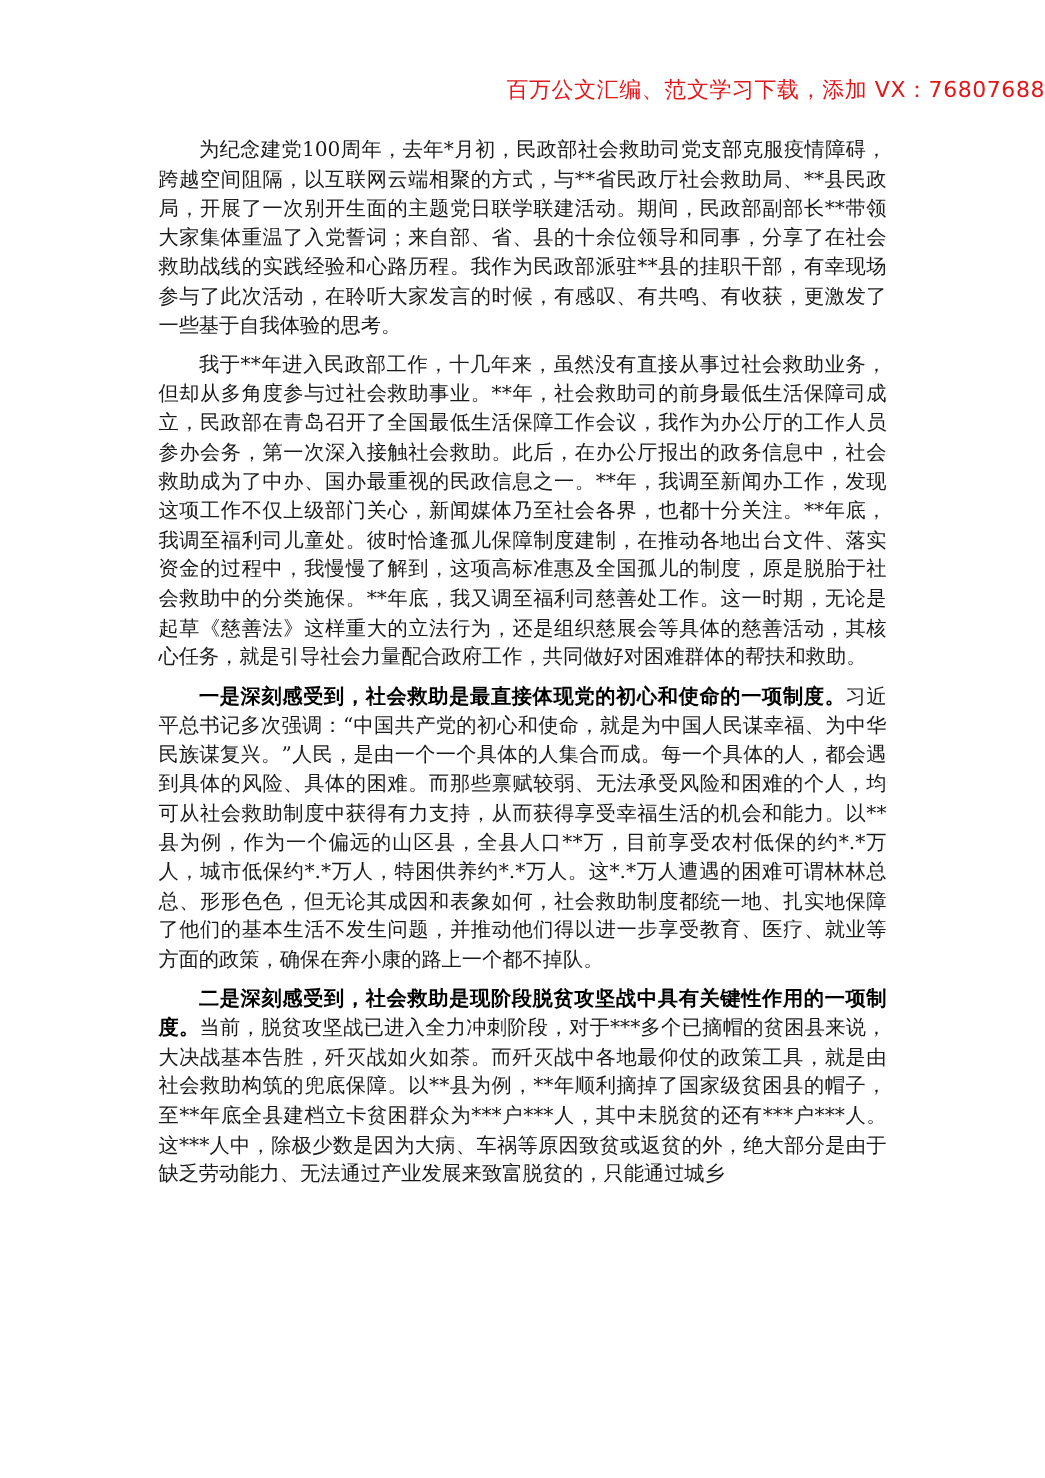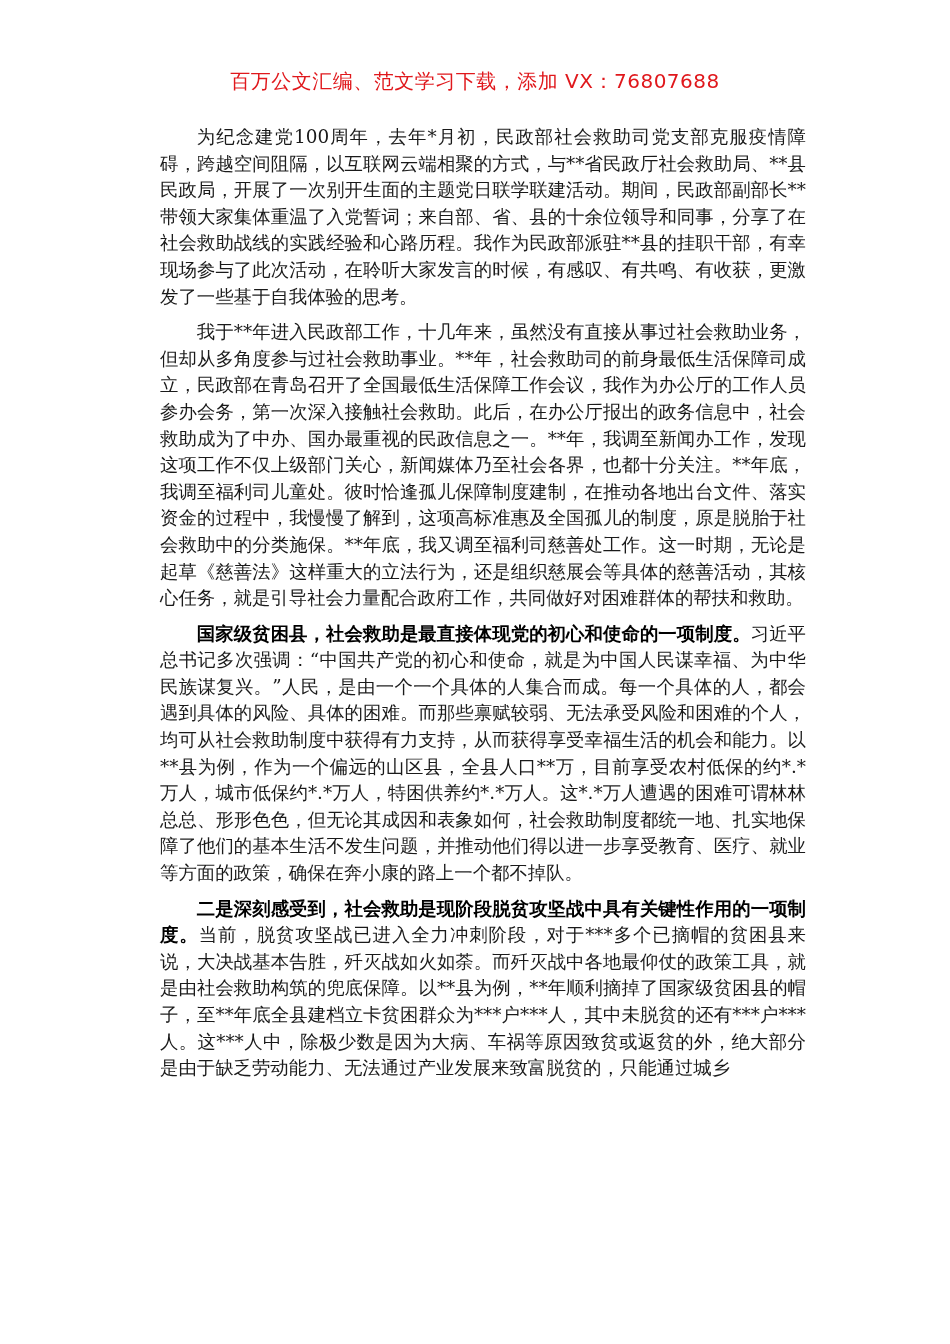--- a/index.html
+++ b/index.html
@@ -1,44 +1,44 @@
 <!DOCTYPE html>
 <html><head>
 <meta charset="utf-8">
 <style>
   html, body { margin: 0; padding: 0; background: #ffffff; }
   body { width: 950px; height: 1344px; position: relative; overflow: hidden; }
   .page { position: absolute; left: 0; top: 0; width: 950px; height: 1344px; background: #fff; }
   .header {
-    position: absolute; left: 0; top: 66px; width: 950px; text-align: center;
+    position: absolute; left: 0; top: 66px; width: 950px; text-align: right;
     font-family: "DejaVu Sans", "Liberation Sans", sans-serif;
     font-size: 20px; color: #e0181c; letter-spacing: 0.5px; line-height: 30px;
   }
   .body {
     position: absolute; left: 144px; top: 124px; width: 662px;
     font-family: "DejaVu Serif", "Liberation Serif", serif;
     font-size: 18.4px; line-height: 26.6px; color: #1a1a1a;
     text-align: justify; text-justify: inter-character;
   }
-  .para { margin: 0 0 9px 16px; text-indent: 2em; }
+  .para { margin: 0 0 9px 0; text-indent: 2em; }
   .para b { font-weight: bold; color: #000; }
 </style>
 </head>
 <body>
 
 <div class="page">
   <div class="header">百万公文汇编、范文学习下载，添加 VX：76807688</div>
 
   <div class="body">
     <p class="para">
       <span>为纪念建党100周年，去年*月初，民政部社会救助司党支部克服疫情障碍，跨越空间阻隔，以互联网云端相聚的方式，与**省民政厅社会救助局、**县民政局，开展了一次别开生面的主题党日联学联建活动。期间，民政部副部长**带领大家集体重温了入党誓词；来自部、省、县的十余位领导和同事，分享了在社会救助战线的实践经验和心路历程。我作为民政部派驻**县的挂职干部，有幸现场参与了此次活动，在聆听大家发言的时候，有感叹、有共鸣、有收获，更激发了一些基于自我体验的思考。</span>
     </p>
     <p class="para">
       <span>我于**年进入民政部工作，十几年来，虽然没有直接从事过社会救助业务，但却从多角度参与过社会救助事业。**年，社会救助司的前身最低生活保障司成立，民政部在青岛召开了全国最低生活保障工作会议，我作为办公厅的工作人员参办会务，第一次深入接触社会救助。此后，在办公厅报出的政务信息中，社会救助成为了中办、国办最重视的民政信息之一。**年，我调至新闻办工作，发现这项工作不仅上级部门关心，新闻媒体乃至社会各界，也都十分关注。**年底，我调至福利司儿童处。彼时恰逢孤儿保障制度建制，在推动各地出台文件、落实资金的过程中，我慢慢了解到，这项高标准惠及全国孤儿的制度，原是脱胎于社会救助中的分类施保。**年底，我又调至福利司慈善处工作。这一时期，无论是起草《慈善法》这样重大的立法行为，还是组织慈展会等具体的慈善活动，其核心任务，就是引导社会力量配合政府工作，共同做好对困难群体的帮扶和救助。</span>
     </p>
     <p class="para">
-      <b>国家级贫困县，社会救助是最直接体现党的初心和使命的一项制度。</b><span>习近平总书记多次强调：“中国共产党的初心和使命，就是为中国人民谋幸福、为中华民族谋复兴。”人民，是由一个一个具体的人集合而成。每一个具体的人，都会遇到具体的风险、具体的困难。而那些禀赋较弱、无法承受风险和困难的个人，均可从社会救助制度中获得有力支持，从而获得享受幸福生活的机会和能力。以**县为例，作为一个偏远的山区县，全县人口**万，目前享受农村低保的约*.*万人，城市低保约*.*万人，特困供养约*.*万人。这*.*万人遭遇的困难可谓林林总总、形形色色，但无论其成因和表象如何，社会救助制度都统一地、扎实地保障了他们的基本生活不发生问题，并推动他们得以进一步享受教育、医疗、就业等方面的政策，确保在奔小康的路上一个都不掉队。</span>
+      <b>一是深刻感受到，社会救助是最直接体现党的初心和使命的一项制度。</b><span>习近平总书记多次强调：“中国共产党的初心和使命，就是为中国人民谋幸福、为中华民族谋复兴。”人民，是由一个一个具体的人集合而成。每一个具体的人，都会遇到具体的风险、具体的困难。而那些禀赋较弱、无法承受风险和困难的个人，均可从社会救助制度中获得有力支持，从而获得享受幸福生活的机会和能力。以**县为例，作为一个偏远的山区县，全县人口**万，目前享受农村低保的约*.*万人，城市低保约*.*万人，特困供养约*.*万人。这*.*万人遭遇的困难可谓林林总总、形形色色，但无论其成因和表象如何，社会救助制度都统一地、扎实地保障了他们的基本生活不发生问题，并推动他们得以进一步享受教育、医疗、就业等方面的政策，确保在奔小康的路上一个都不掉队。</span>
     </p>
     <p class="para">
       <b>二是深刻感受到，社会救助是现阶段脱贫攻坚战中具有关键性作用的一项制度。</b><span>当前，脱贫攻坚战已进入全力冲刺阶段，对于***多个已摘帽的贫困县来说，大决战基本告胜，歼灭战如火如荼。而歼灭战中各地最仰仗的政策工具，就是由社会救助构筑的兜底保障。以**县为例，**年顺利摘掉了国家级贫困县的帽子，至**年底全县建档立卡贫困群众为***户***人，其中未脱贫的还有***户***人。这***人中，除极少数是因为大病、车祸等原因致贫或返贫的外，绝大部分是由于缺乏劳动能力、无法通过产业发展来致富脱贫的，只能通过城乡</span>
     </p>
   </div>
 </div>
 
 </body></html>

